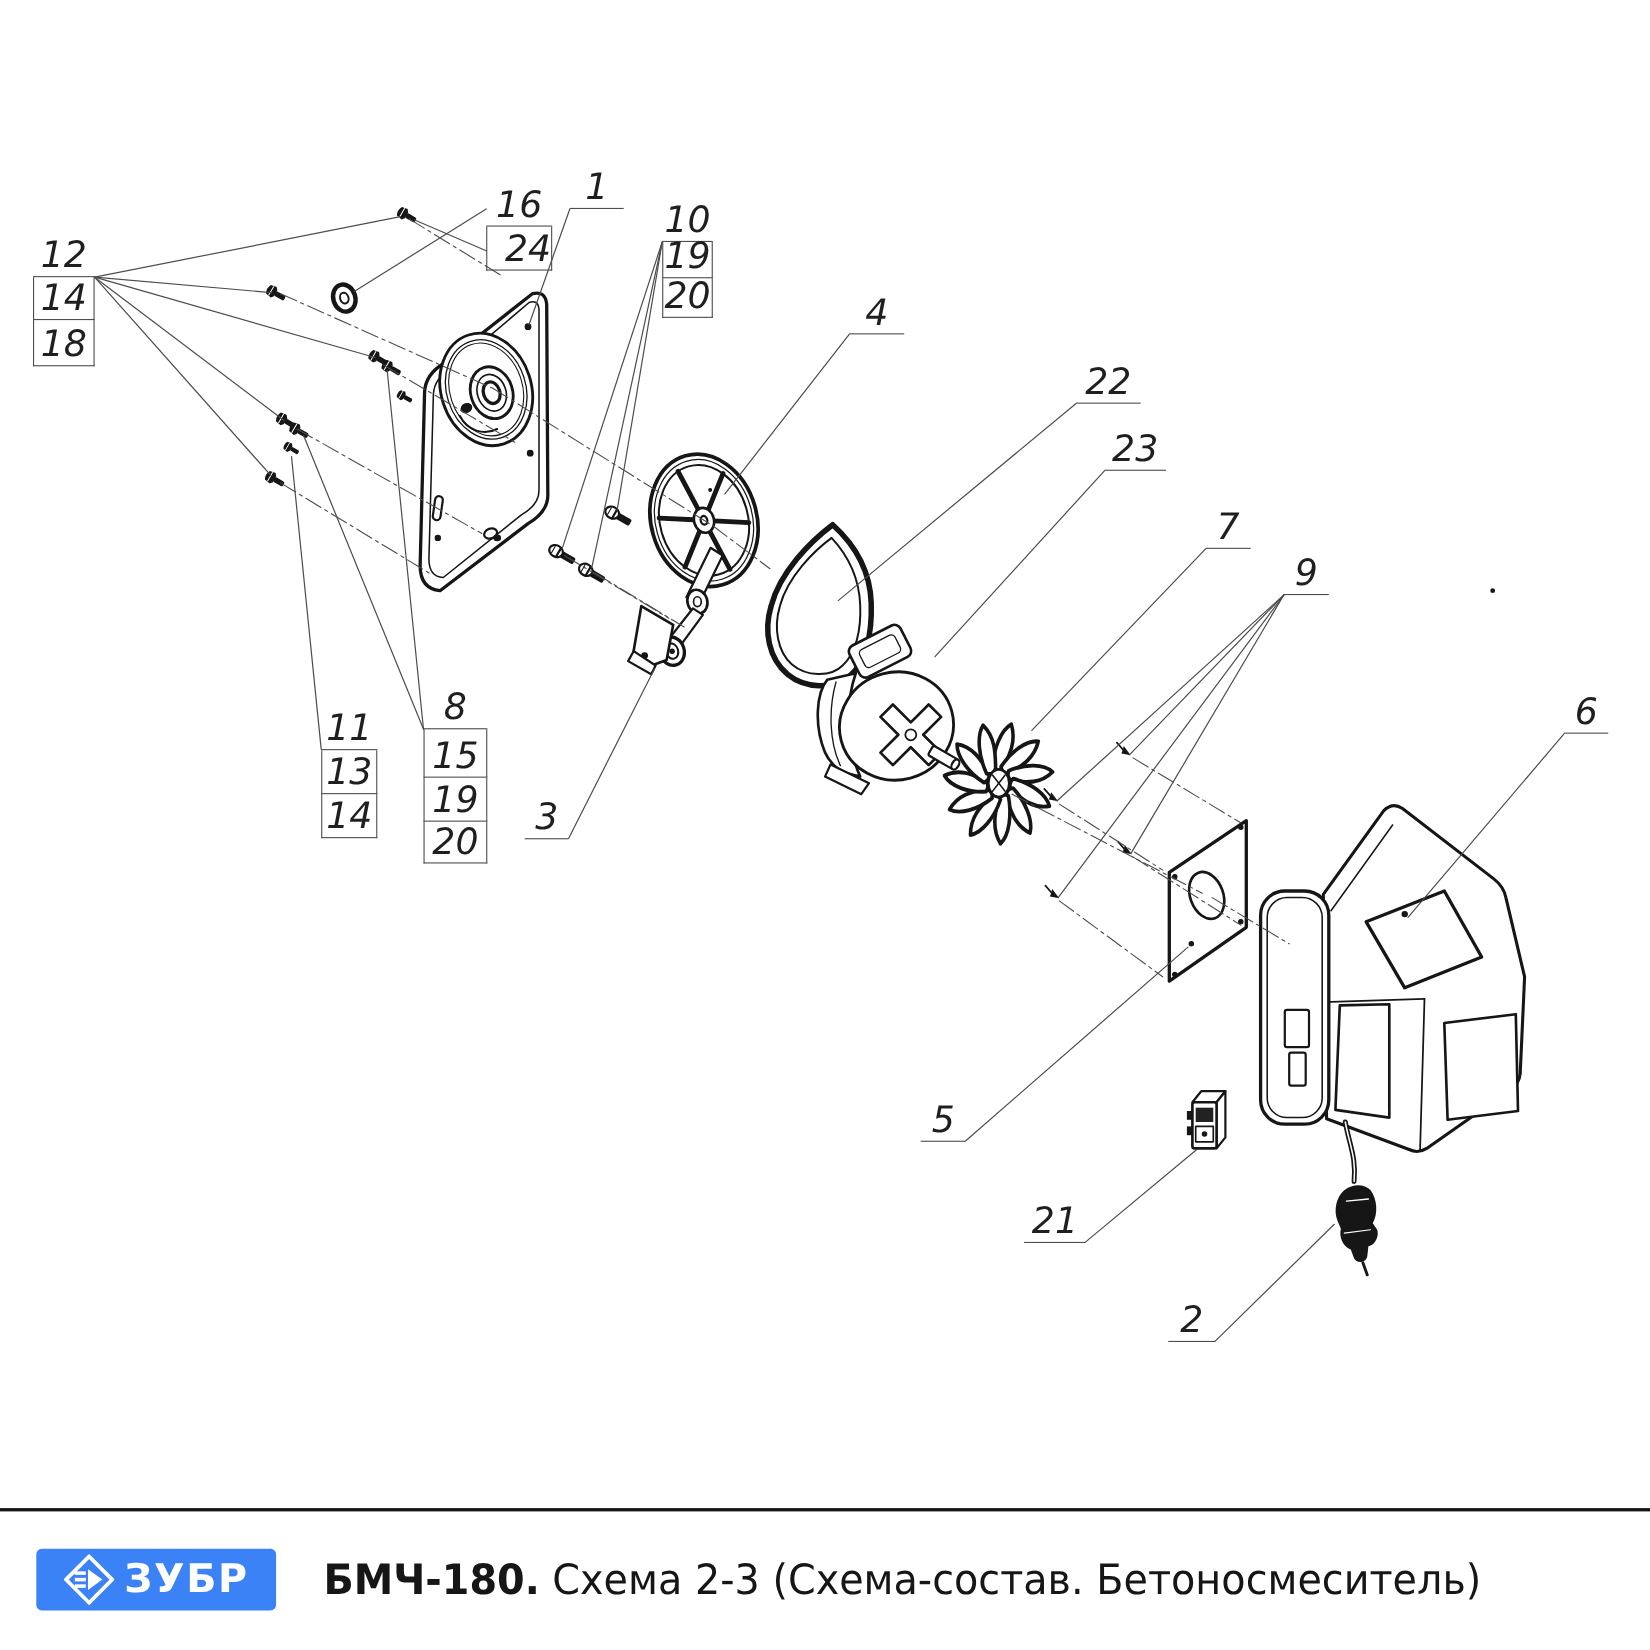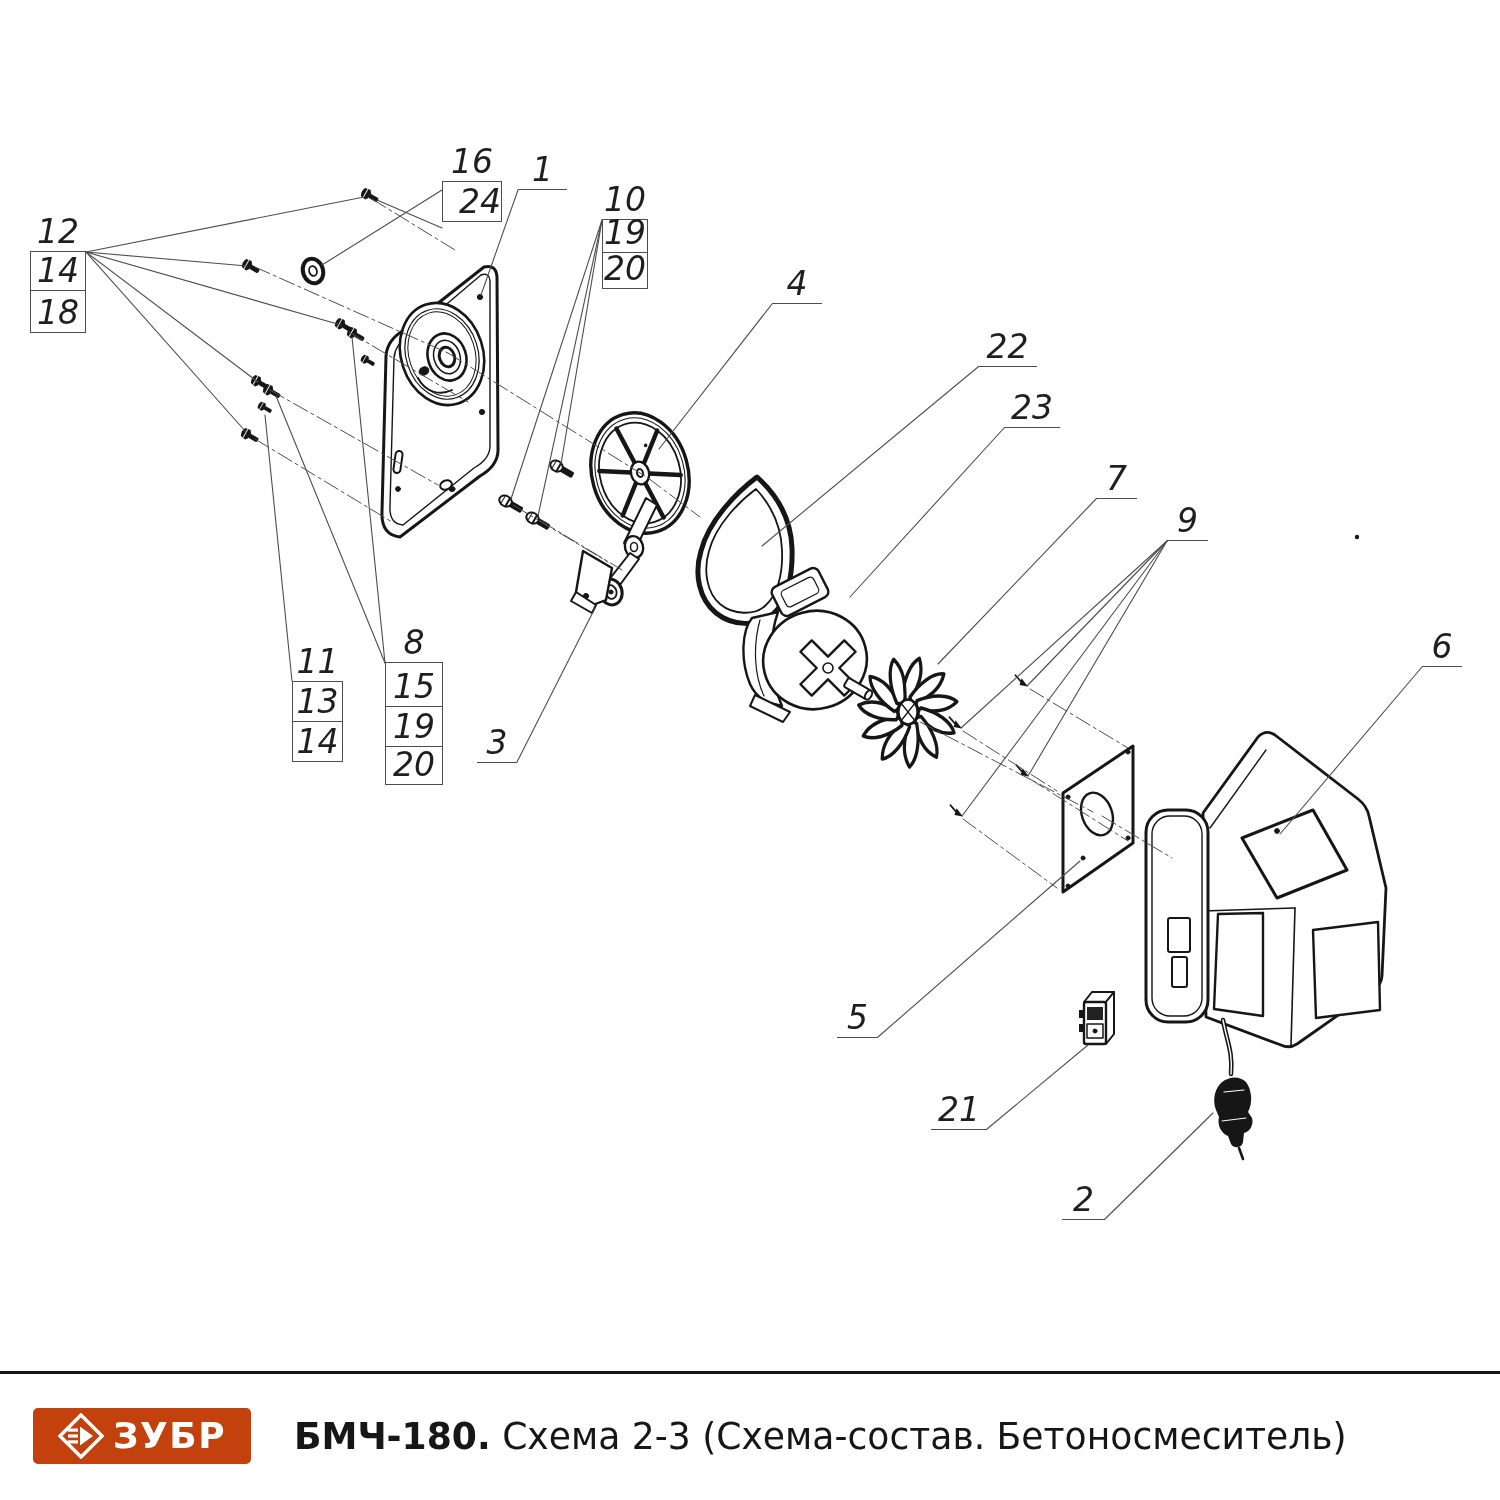--- a/index.html
+++ b/index.html
@@ -5,21 +5,21 @@
   html,body{margin:0;padding:0;}
   body{width:1500px;height:1500px;position:relative;background:#ffffff;
        font-family:"DejaVu Sans",sans-serif;overflow:hidden;}
   .stage{position:absolute;left:0;top:0;width:1500px;height:1500px;}
   svg.draw{position:absolute;left:0;top:0;}
   .lbl{position:absolute;color:#1f1f1f;font-style:italic;}
   .lbl .row{box-sizing:border-box;display:flex;align-items:flex-end;justify-content:center;
             font-size:33px;line-height:1;padding-bottom:3px;border-bottom:1.6px solid #4d4d4d;}
   .lbl .row.boxed{border-left:1.6px solid #4d4d4d;border-right:1.6px solid #4d4d4d;}
   .footer-rule{position:absolute;left:0;top:1371px;width:1500px;height:3px;background:#161616;}
-  .logo{position:absolute;left:33px;top:1408px;width:218px;height:56px;background:#c2410c;
+  .logo{position:absolute;left:33px;top:1408px;width:218px;height:56px;background:#3b82f6;
         border-radius:5px;display:flex;align-items:center;justify-content:center;gap:9px;}
   .logo-text{color:#ffffff;font-weight:bold;font-size:36px;letter-spacing:1.5px;line-height:1;}
   .title{position:absolute;left:294px;top:1414px;font-size:38px;color:#161616;white-space:nowrap;
          transform:scaleX(.95);transform-origin:left top;}
   .title .bold{font-weight:bold;}
   .title .rest{font-weight:normal;}
 </style>
 </head>
 <body>
 
@@ -273,21 +273,21 @@
         <span>12</span>
       </div>
   <div class="row boxed" style="height:39px;">
         <span>14</span>
       </div>
   <div class="row boxed" style="height:42px;">
         <span>18</span>
       </div>
 </div>
 
-<div class="lbl" style="left:442px;top:144px;width:60px;">
+<div class="lbl" style="left:442px;top:168px;width:60px;">
   <div class="row" style="height:38px;">
         <span>16</span>
       </div>
   <div class="row boxed" style="height:40px;padding-left:16px;">
         <span>24</span>
       </div>
 </div>
 
 <div class="lbl" style="left:518px;top:152px;width:49px;">
   <div class="row" style="height:38px;">

